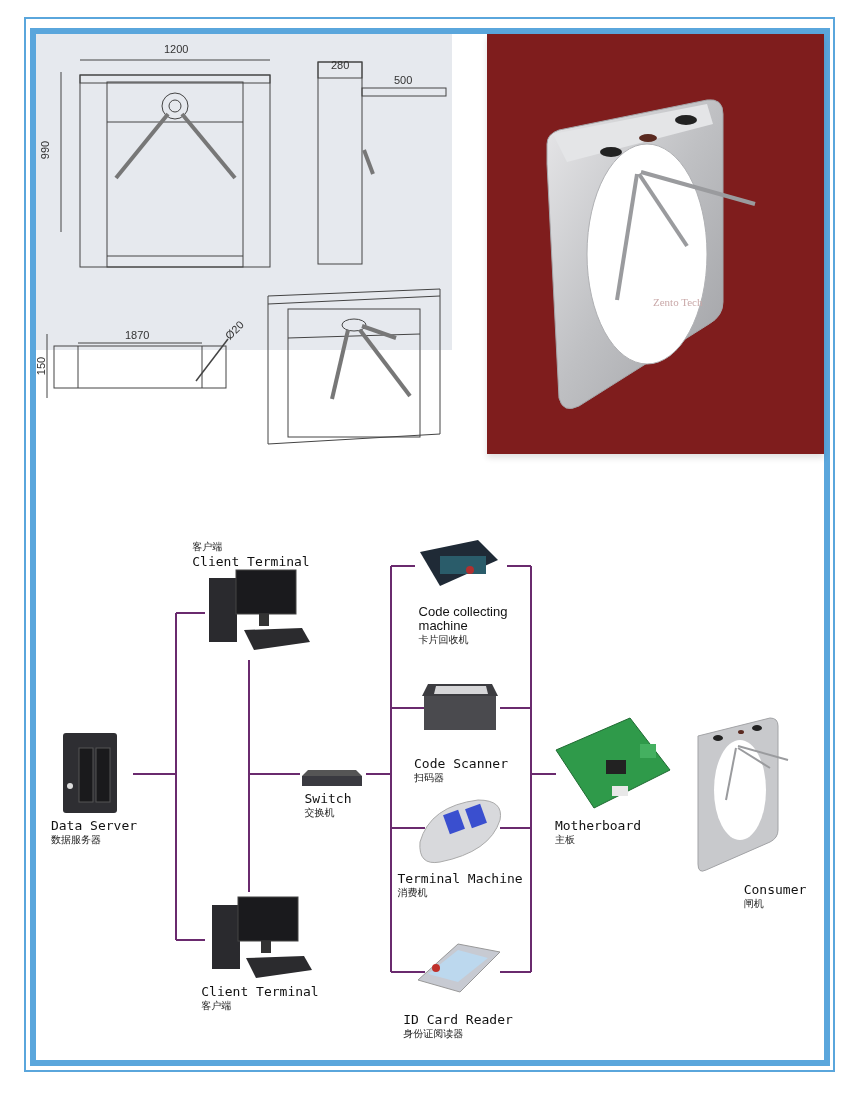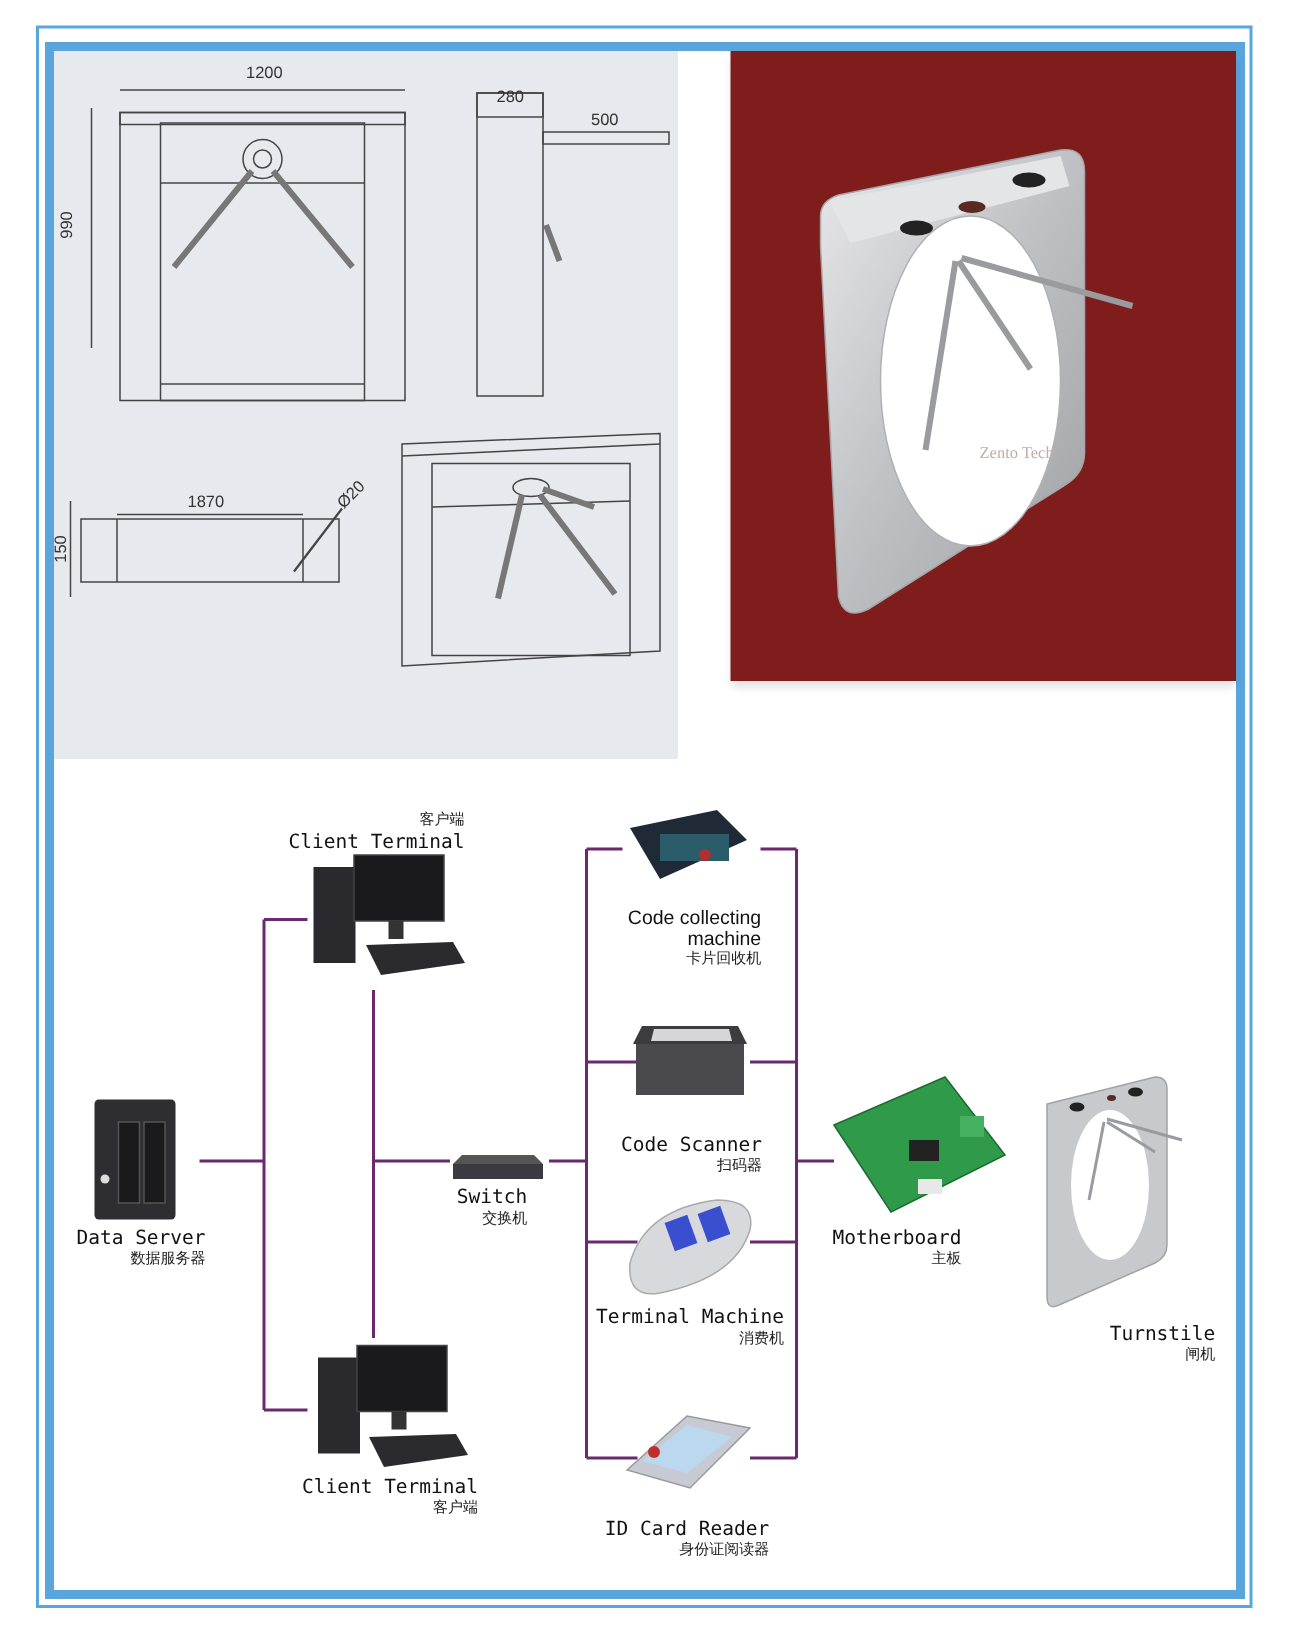--- a/index.html
+++ b/index.html
@@ -1,22 +1,22 @@
 <!DOCTYPE html>
 <html><head>
 <meta charset="utf-8">
 <style>
   html,body{margin:0;padding:0;background:#ffffff;}
   body{width:860px;height:1099px;position:relative;overflow:hidden;font-family:"DejaVu Sans",sans-serif;}
   .frame-outer{position:absolute;left:24px;top:17px;width:811px;height:1055px;border:2px solid #5aa6dc;box-sizing:border-box;}
   .frame-inner{position:absolute;left:30px;top:28px;width:800px;height:1038px;border:6px solid #5aa6dc;box-sizing:border-box;}
-  .drawing-panel{position:absolute;left:36px;top:34px;width:416px;height:472px;background:#e6e9ee;}
+  .drawing-panel{position:absolute;left:36px;top:34px;width:416px;height:316px;background:#e6e9ee;}
   .photo-panel{position:absolute;left:487px;top:34px;width:337px;height:420px;background:#7f1d1d;box-shadow:0 4px 6px rgba(0,0,0,0.12);}
   svg{position:absolute;left:0;top:0;}
-  .lbl{position:absolute;text-align:right;color:#111;white-space:nowrap;transform:translateX(-50%);}
+  .lbl{position:absolute;text-align:left;color:#111;white-space:nowrap;transform:translateX(-50%);}
   .mono{font-family:"DejaVu Sans Mono",monospace;font-size:13px;letter-spacing:0px;line-height:15px;}
   .sans{font-family:"Liberation Sans",sans-serif;font-size:13px;line-height:14px;}
   .cn{font-family:"DejaVu Sans",sans-serif;font-size:10px;line-height:14px;color:#222;}
   .dim{position:absolute;font-family:"Liberation Sans",sans-serif;font-size:11px;color:#333;}
   .watermark{position:absolute;font-family:"Liberation Serif",serif;font-size:11px;color:#c9a8a8;}
 </style>
 </head>
 <body>
 
 <div class="frame-outer"></div>
@@ -221,15 +221,15 @@
   <div class="mono">ID Card Reader</div>
   <div class="cn">身份证阅读器</div>
 </div>
 
 <div class="lbl" style="left:598px;top:818px;">
   <div class="mono">Motherboard</div>
   <div class="cn">主板</div>
 </div>
 
 <div class="lbl" style="left:775px;top:882px;">
-  <div class="mono">Turnstile</div>
+  <div class="mono">Consumer</div>
   <div class="cn">闸机</div>
 </div>
 
 </body></html>

